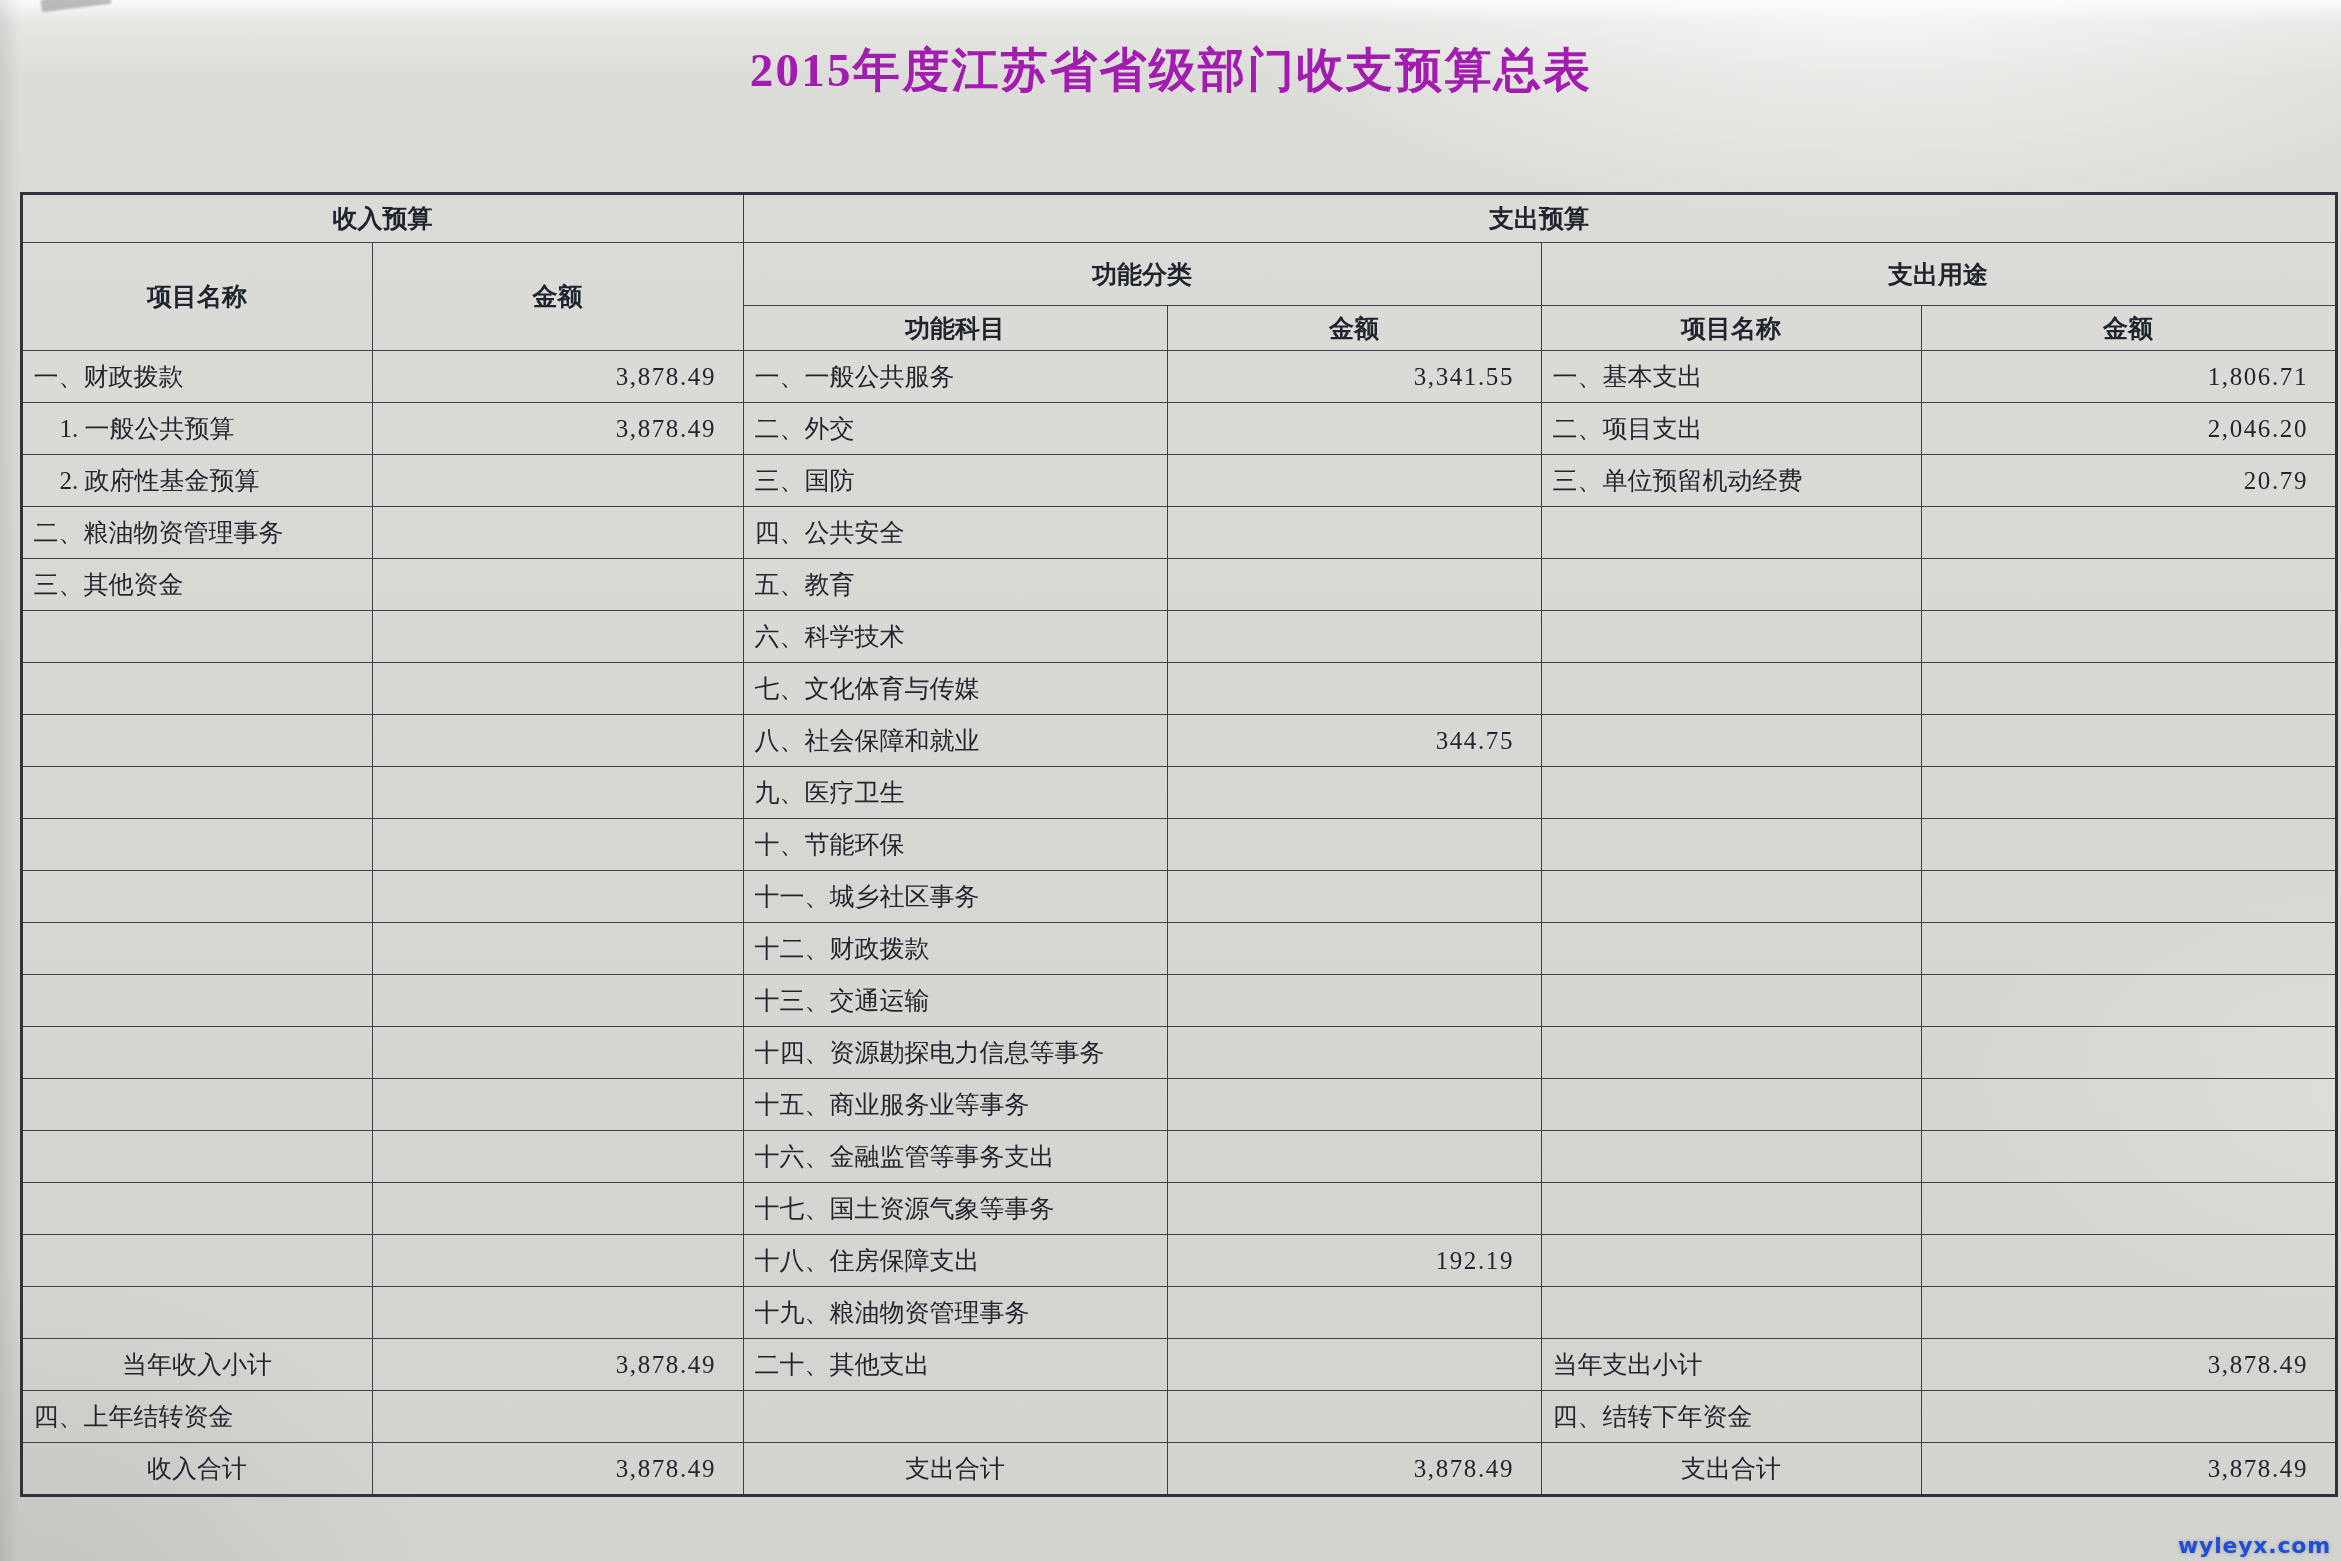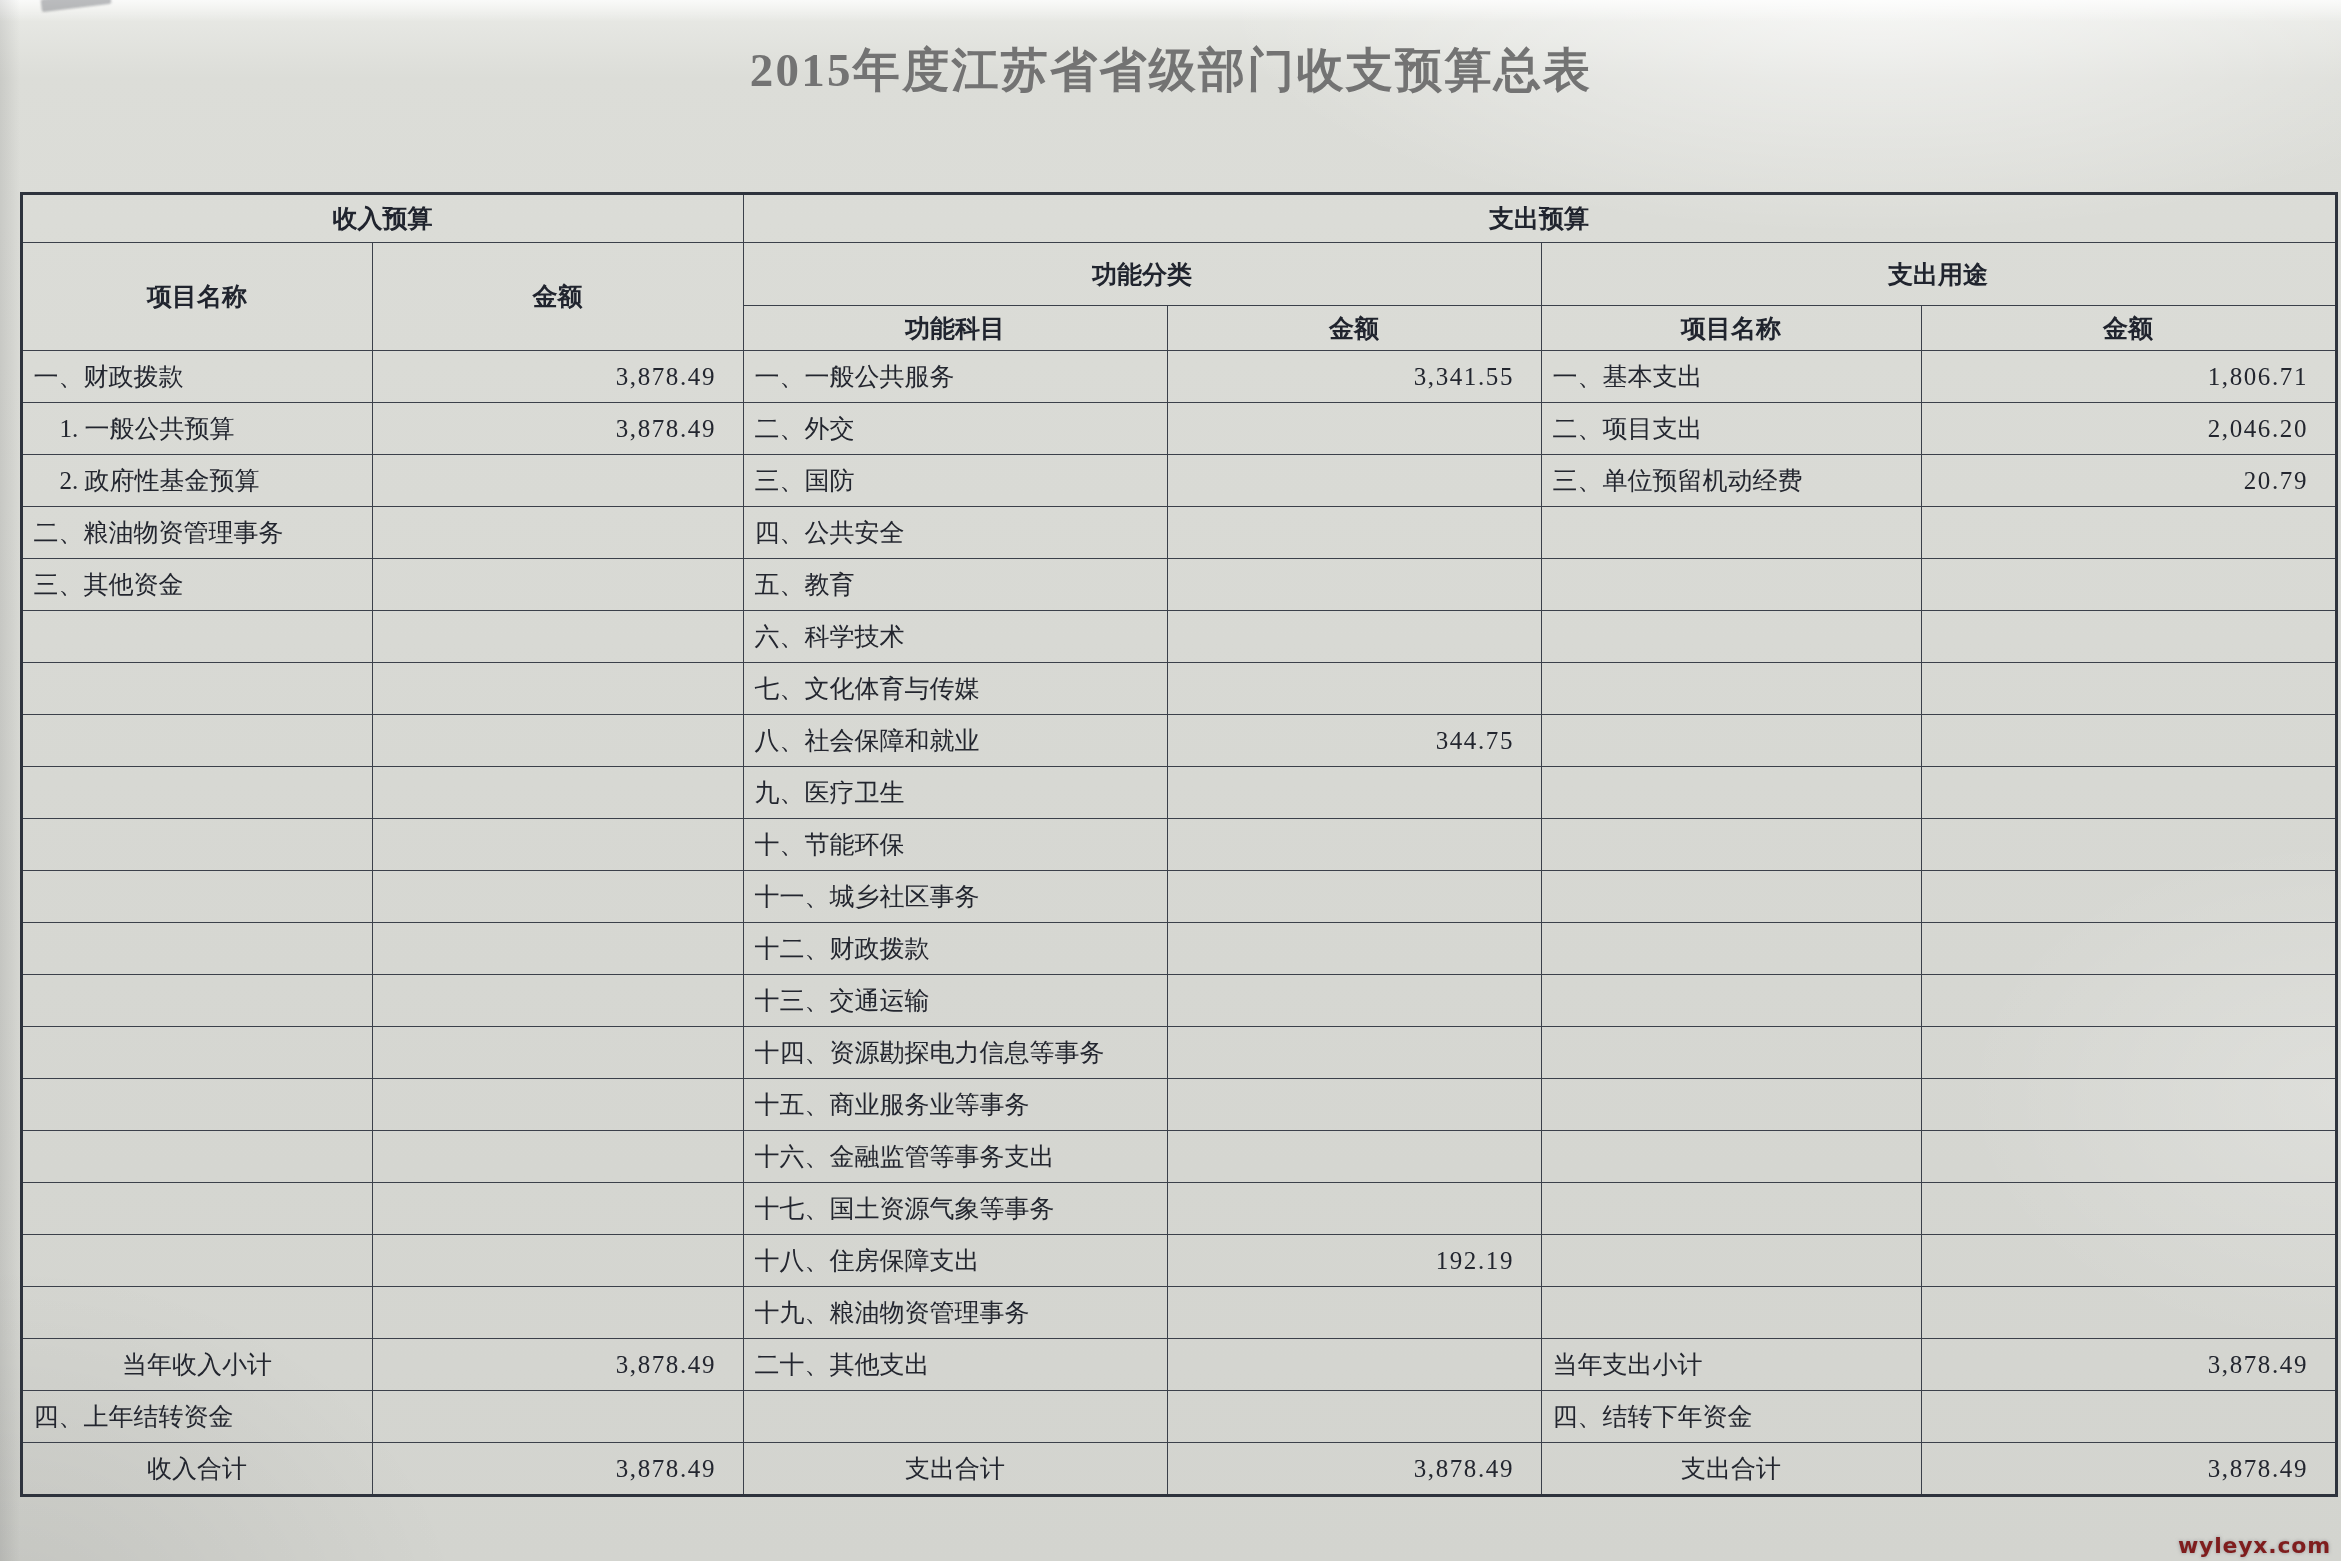--- a/index.html
+++ b/index.html
@@ -28,21 +28,21 @@
     pointer-events: none;
   }
   .scan-sliver {
     position: absolute; left: 41px; top: -4.7px; width: 70px; height: 12.5px;
     background: rgba(70,72,80,0.35); transform: rotate(-7deg);
     border-radius: 2.3px; filter: blur(0.8px);
   }
   .title {
     position: absolute; top: 39px; left: 0; width: 2342px;
     text-align: center; font-size: 47px; font-weight: bold;
-    letter-spacing: 2.3px; color: #737373;
+    letter-spacing: 2.3px; color: #a21caf;
   }
   .meta-row {
     position: absolute; top: 150px; left: 19.5px; width: 2309px;
     display: flex; justify-content: space-between; align-items: baseline;
     font-size: 21px; color: #2a2d36;
   }
   table.budget {
     position: absolute; left: 19.5px; top: 192px; width: 2315px;
     border-collapse: collapse; table-layout: fixed;
     border: 3.1px solid #2e333d;
@@ -65,21 +65,21 @@
   td.num {
     text-align: right; padding-right: 26.5px;
     letter-spacing: 1.6px; font-variant-numeric: tabular-nums;
   }
   .b   { font-weight: normal; }
   .ind { padding-left: 37px; }
   .watermark {
     position: absolute; right: 11px; bottom: 3.1px;
     font-family: "DejaVu Sans", "Liberation Sans", sans-serif;
     font-weight: bold; font-size: 22px; letter-spacing: 0.8px;
-    color: #7f1d1d; text-shadow: 0 0 3.9px rgba(110,112,118,0.6);
+    color: #1d4ed8; text-shadow: 0 0 3.9px rgba(110,112,118,0.6);
   }
 </style>
 </head>
 <body>
 
 <div class="page">
   <div class="scan-sliver"></div>
 
   <div class="title">2015年度江苏省省级部门收支预算总表</div>
 

